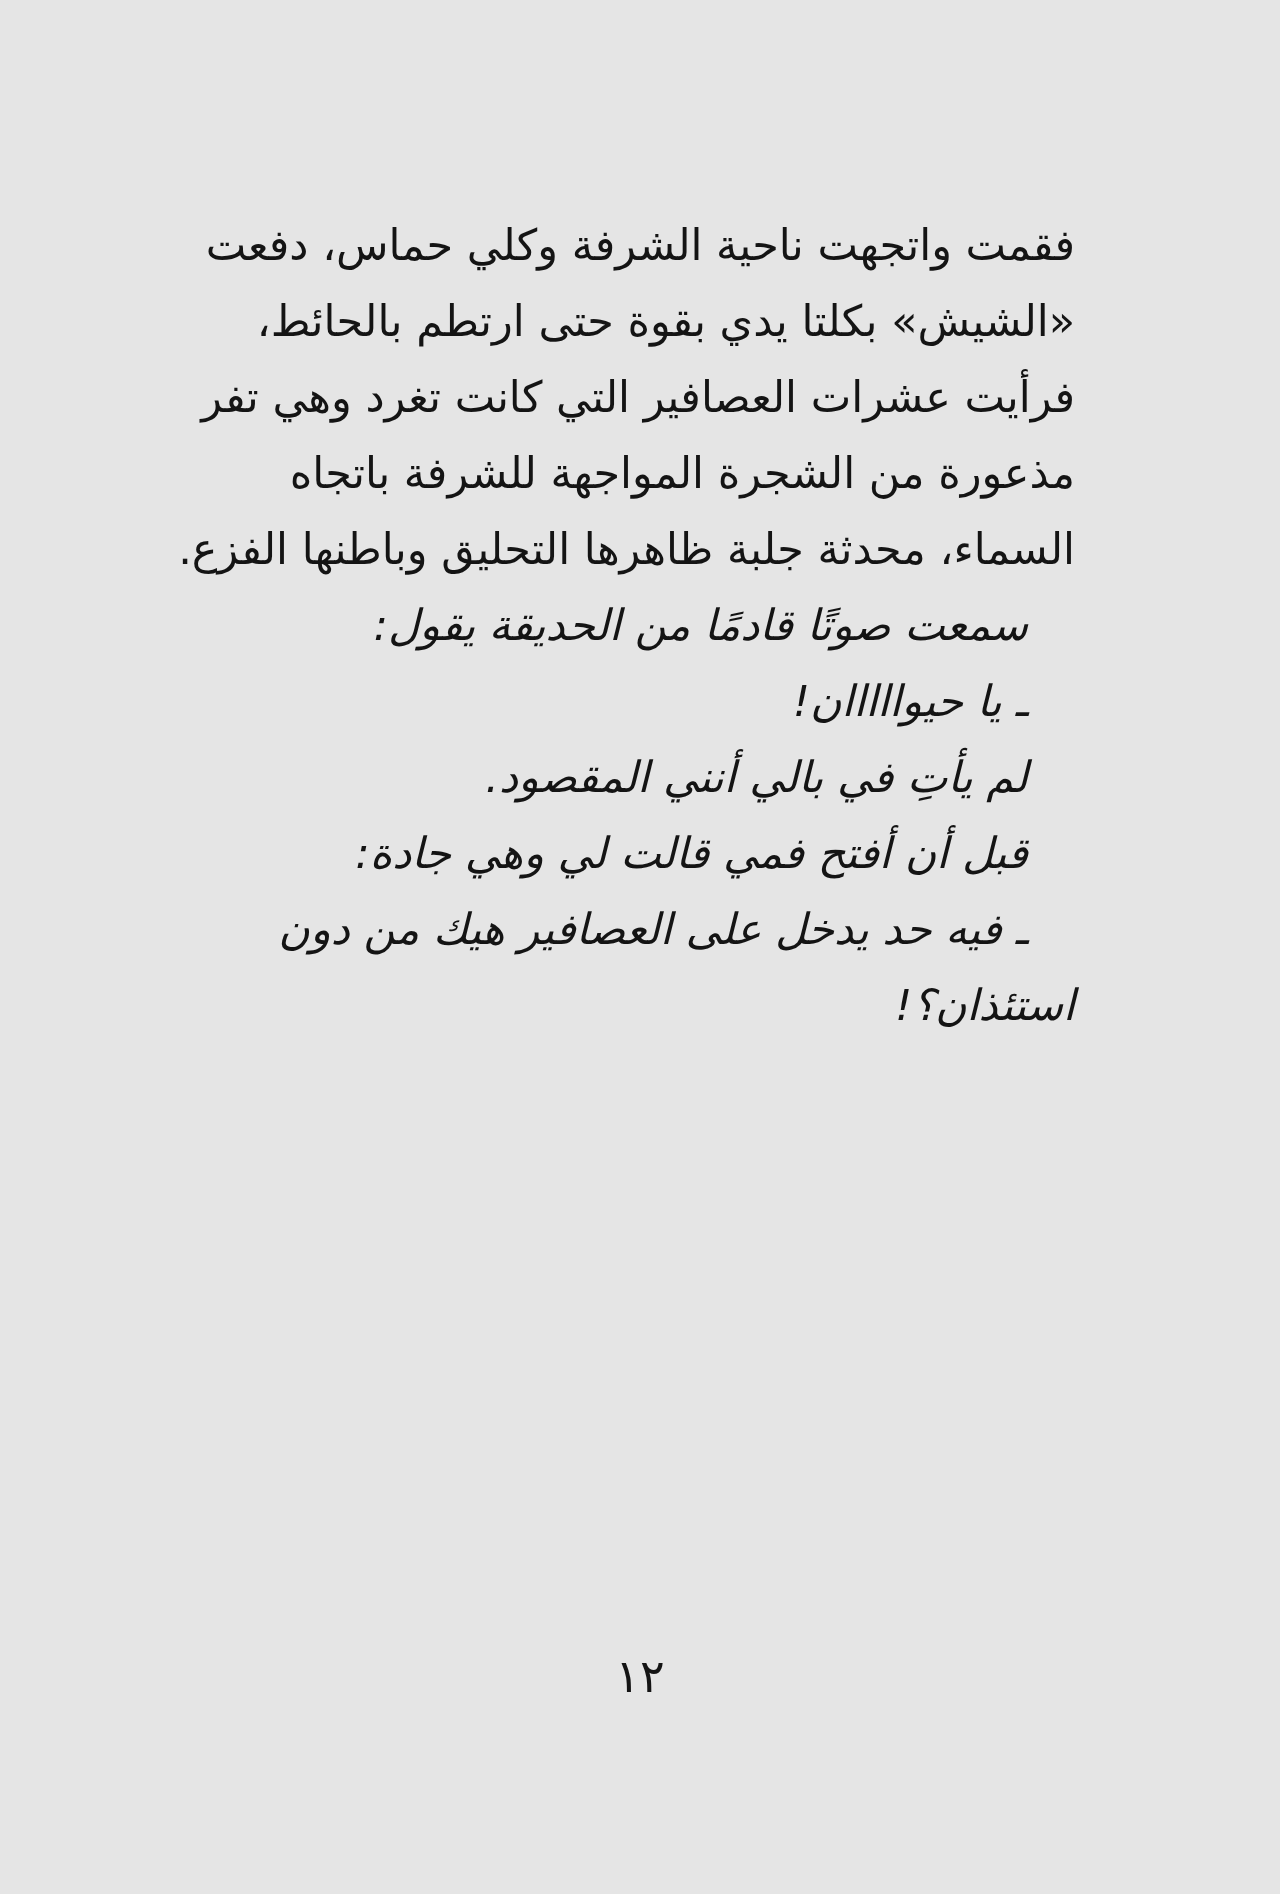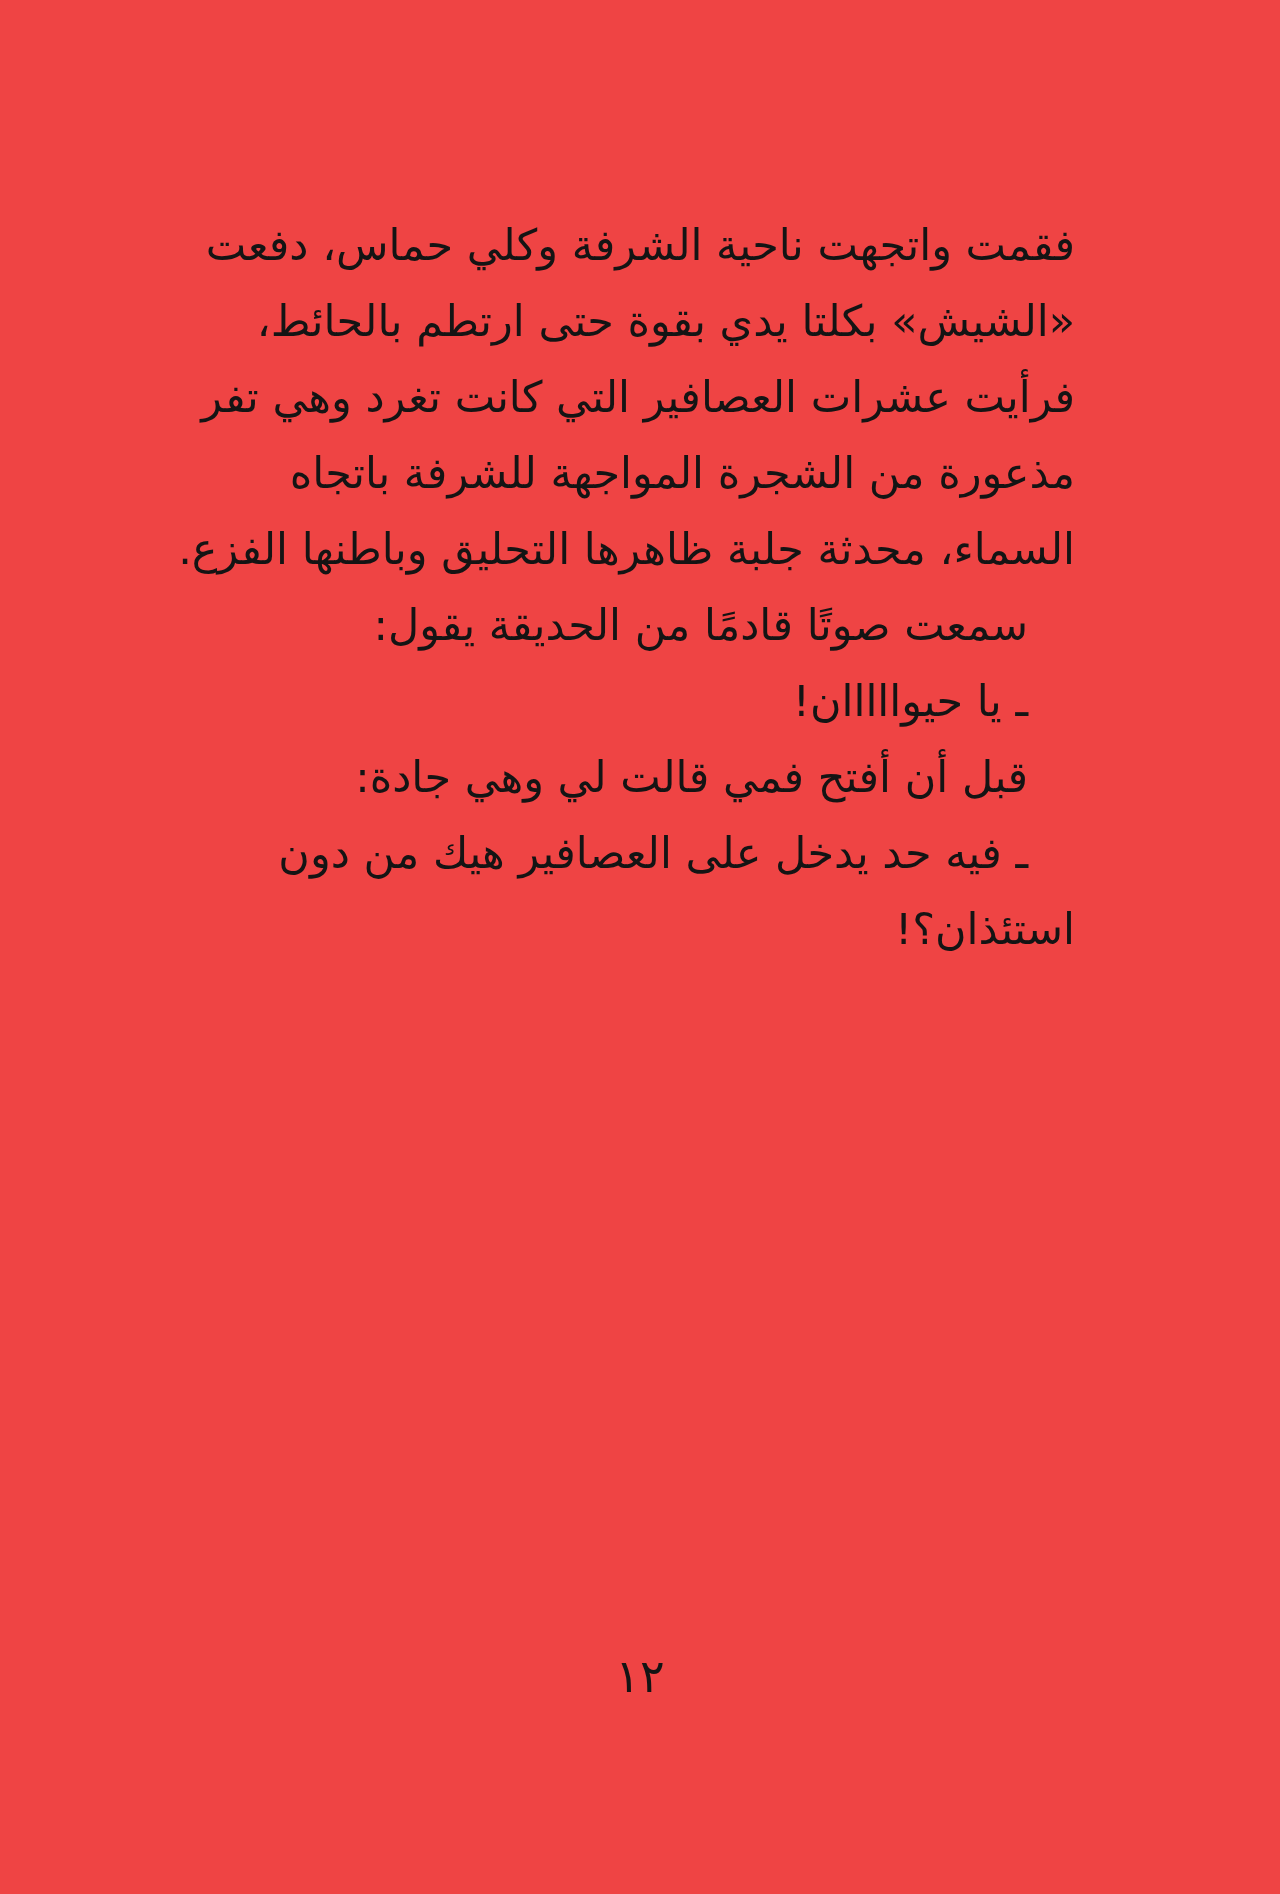--- a/index.html
+++ b/index.html
@@ -29,47 +29,49 @@
     line-height: 76px;
     color: #141414;
     text-align: right;
   }
   .page-text p {
     margin: 0;
     padding: 0;
   }
   .page-text p.indent {
     text-indent: 47px;
+    font-style: italic;
   }
   .page-number {
     position: absolute;
     top: 1648px;
     left: 0;
     width: 100%;
     text-align: center;
     direction: rtl;
     font-family: "DejaVu Sans", sans-serif;
     font-size: 46px;
     line-height: 56px;
     color: #141414;
   }
 </style>
 </head>
 <body>
 
-<div class="book-page" style="background: #ef4444;">
+<div class="book-page" style="background: #e5e5e5;">
 
   <div class="page-text" style="color: rgb(20, 20, 20);">
 
       <p>فقمت واتجهت ناحية الشرفة وكلي حماس، دفعت «الشيش» بكلتا يدي بقوة حتى ارتطم بالحائط، فرأيت عشرات العصافير التي كانت تغرد وهي تفر مذعورة من الشجرة المواجهة للشرفة باتجاه السماء، محدثة جلبة ظاهرها التحليق وباطنها الفزع.</p>
 
       <p class="indent">سمعت صوتًا قادمًا من الحديقة يقول:</p>
 
       <p class="indent">ـ يا حيوااااان!</p>
 
+      <p class="indent">لم يأتِ في بالي أنني المقصود.</p>
 
 
       <p class="indent">قبل أن أفتح فمي قالت لي وهي جادة:</p>
 
       <p class="indent">ـ فيه حد يدخل على العصافير هيك من دون استئذان؟!</p>
 
 
     </div>
 
   <div class="page-number" style="color: rgb(20, 20, 20);">١٢</div>

